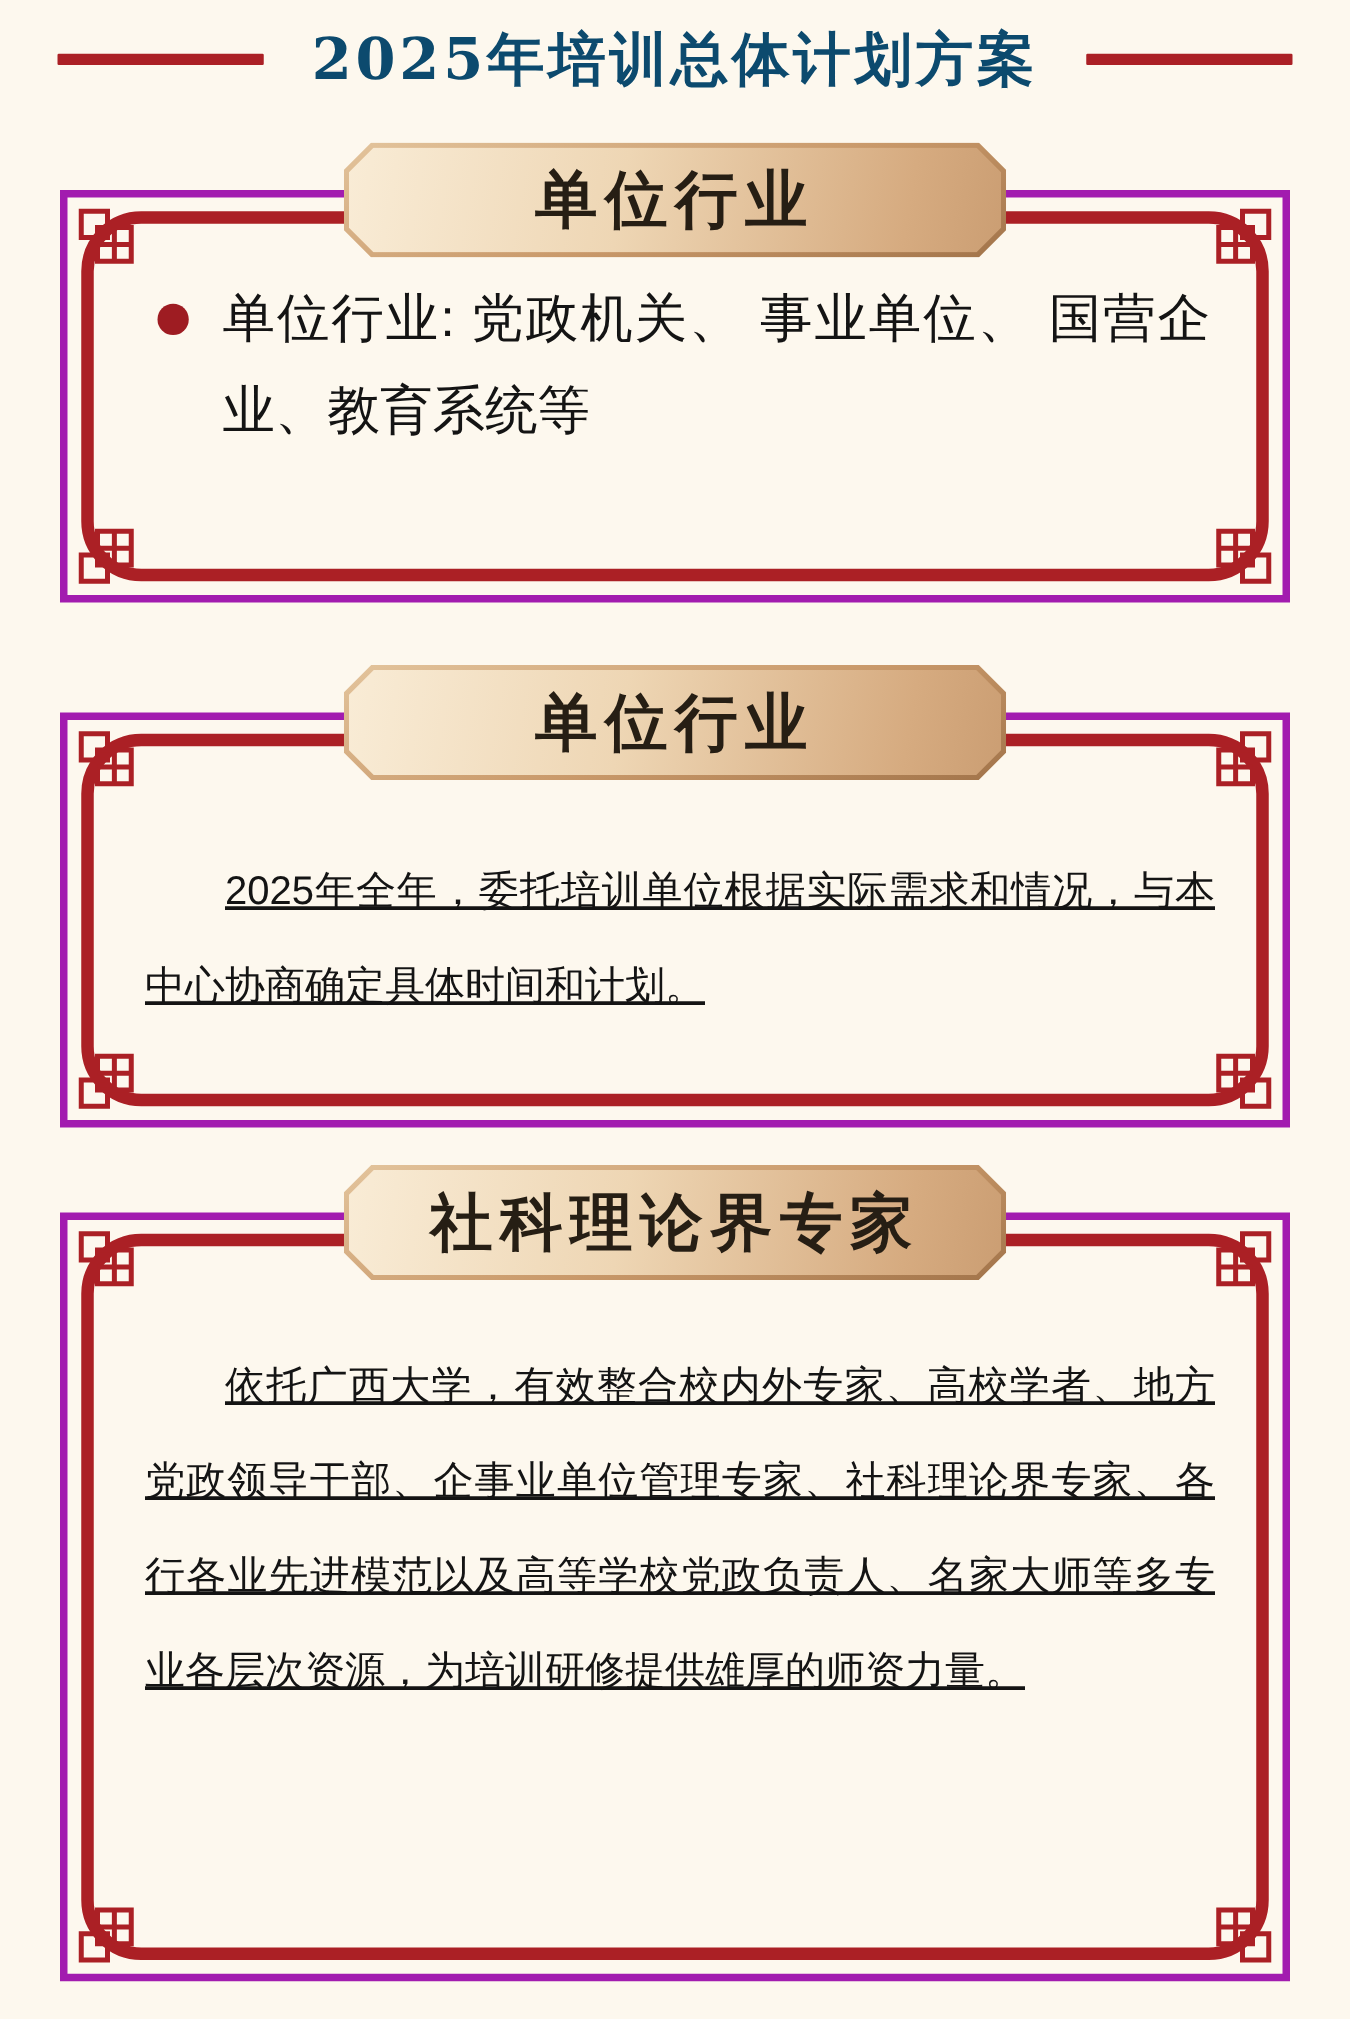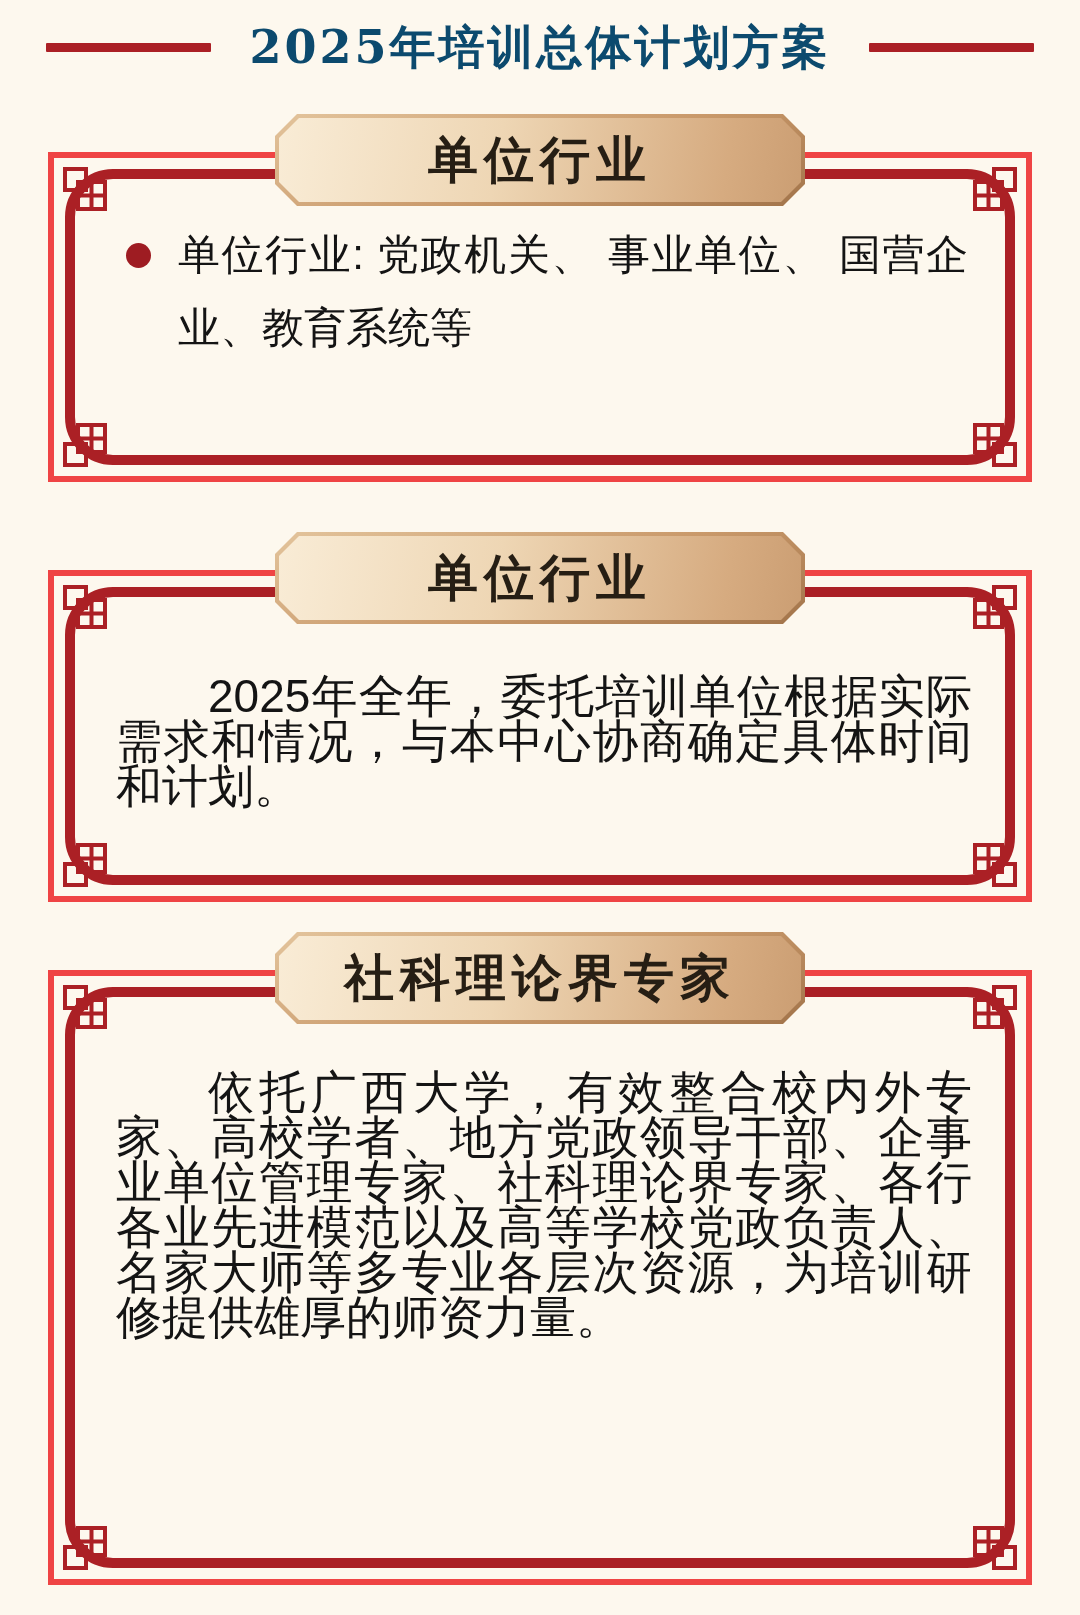--- a/index.html
+++ b/index.html
@@ -20,21 +20,21 @@
     font-weight:bold;font-size:46px;line-height:1;
     color:#0c4a6e;letter-spacing:3px;white-space:nowrap;
   }
   
   .panel{position:relative;margin:0 48px;}
   .panel-1{margin-top:74px;}
   .panel-2{margin-top:88px;}
   .panel-3{margin-top:68px;}
   .frame{
     position:relative;
-    border:6px solid #ef4444;
+    border:6px solid #a21caf;
     box-sizing:border-box;
   }
   .panel-1 .frame{height:330px;}
   .panel-2 .frame{height:332px;}
   .panel-3 .frame{height:615px;}
   .frame-inner{
     position:absolute;inset:11px;
     border:10px solid #ab2025;
     border-radius:48px;
     pointer-events:none;
@@ -76,22 +76,22 @@
     font-size:42px;line-height:73px;
     text-align:justify;text-justify:inter-ideograph;
   }
   .bullet-item + .bullet-item{margin-top:0;}
   .bullet-dot{
     position:absolute;left:6px;top:25px;
     width:25px;height:25px;border-radius:50%;
     background:#9e1c22;
   }
   .body-paragraph{
-    margin:0;font-size:46px;line-height:45px;
-    text-indent:2em;text-align:justify;text-justify:inter-ideograph;
+    margin:0;font-size:32px;line-height:76px;
+    text-indent:2em;text-align:justify;text-justify:inter-ideograph;text-decoration:underline;
   }
 </style>
 </head>
 <body>
 
 <div class="title-row">
   <div class="dash"></div>
   <div class="page-title">2025年培训总体计划方案</div>
   <div class="dash"></div>
 </div>

